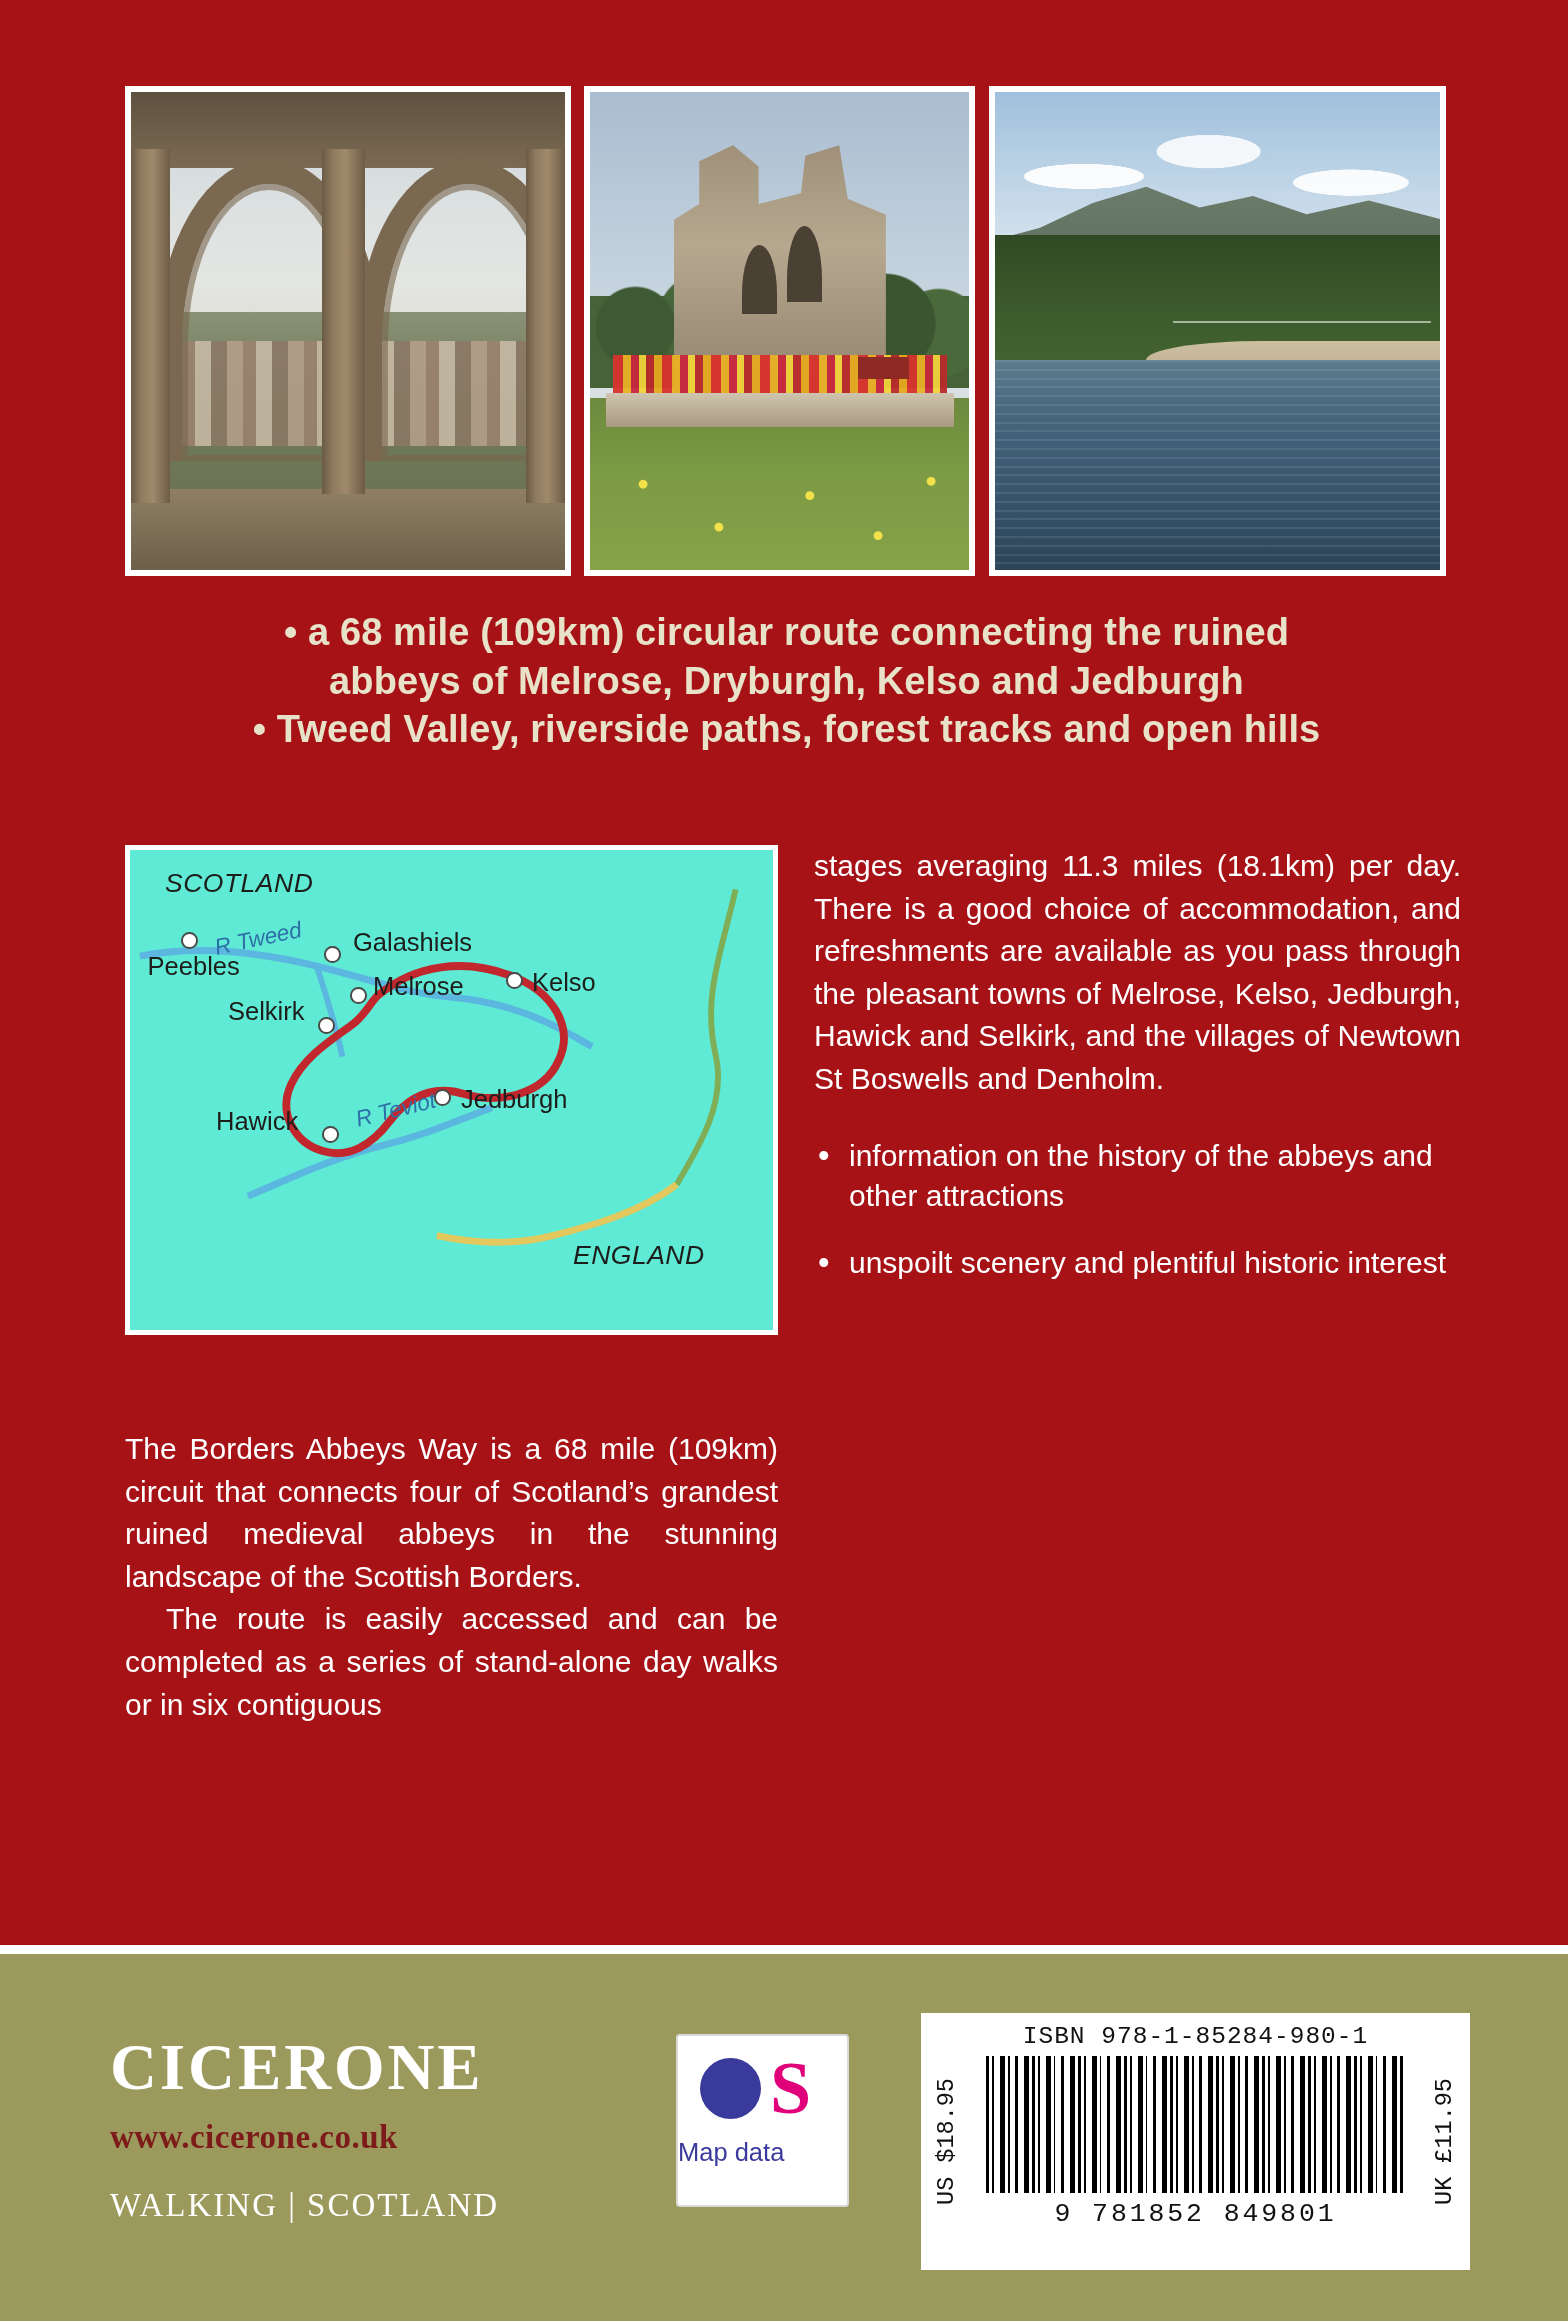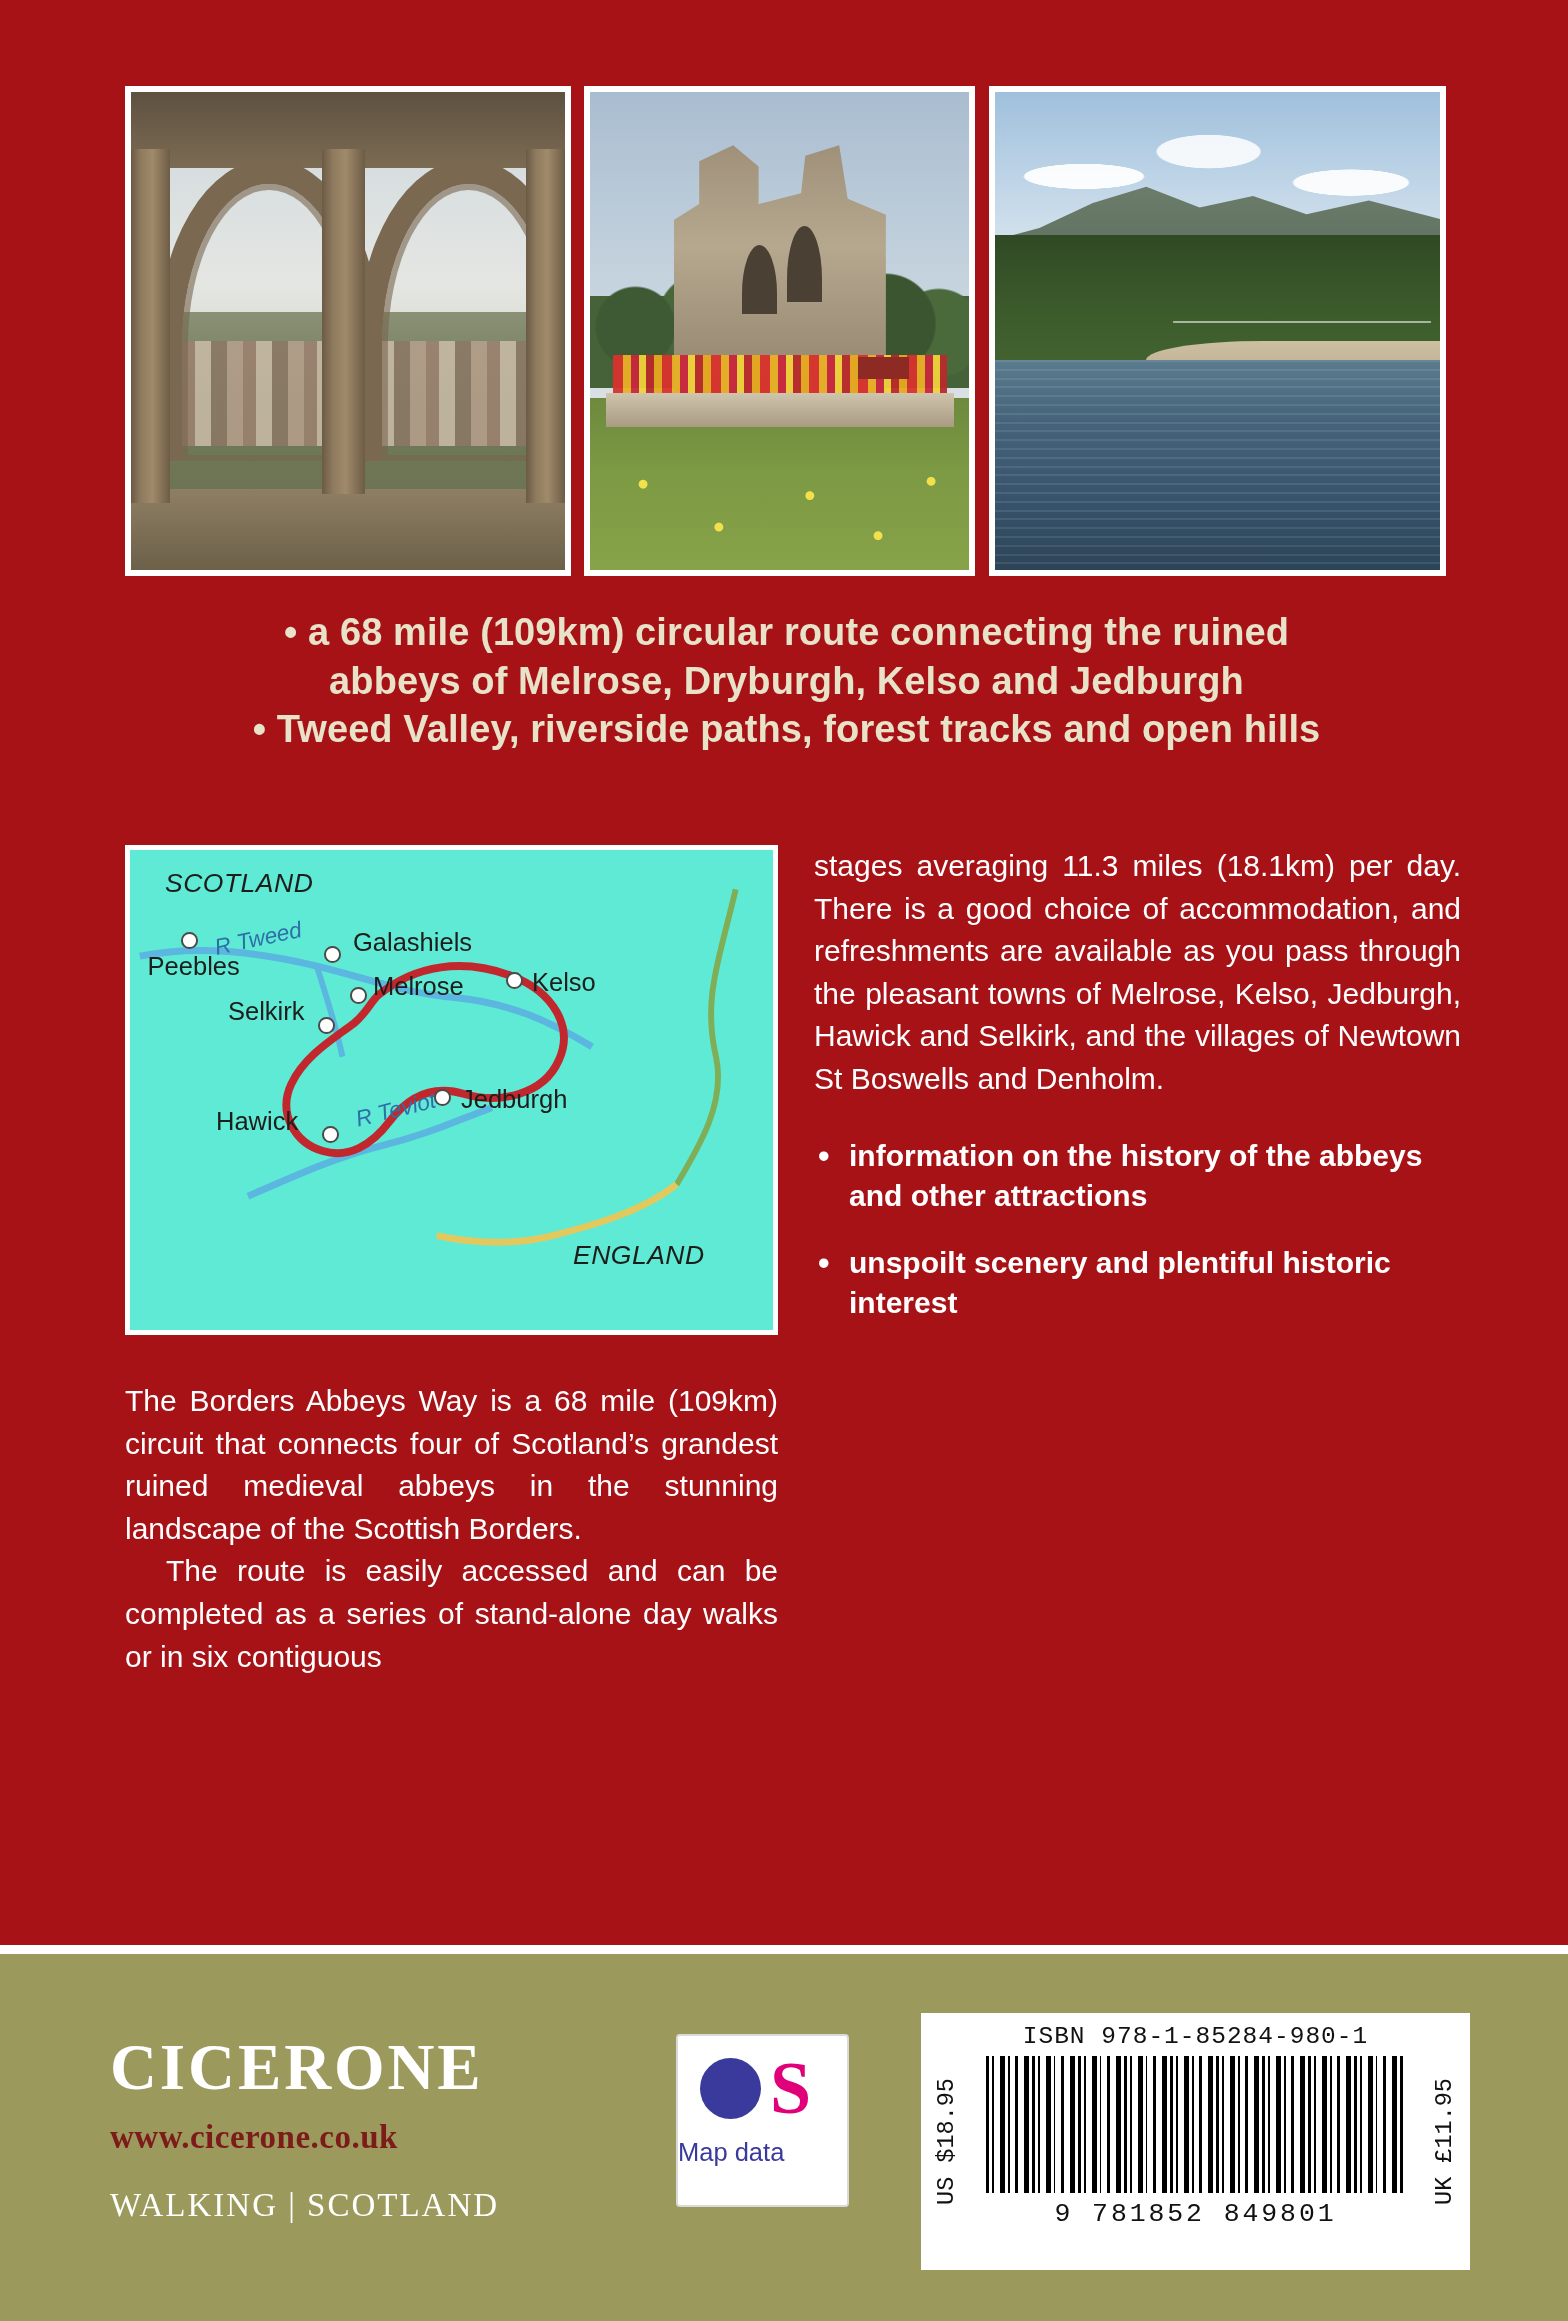--- a/index.html
+++ b/index.html
@@ -220,21 +220,21 @@
     background: #ffffff;
     border: 2.9px solid #4a4a48;
     border-radius: 50%;
     box-sizing: border-box;
   }
 
   
   .col-left {
     position: absolute;
     left: 125px;
-    top: 1380px;
+    top: 1428px;
     width: 653px;
     color: #ffffff;
     font-size: 30px;
     line-height: 1.42;
     text-align: justify;
   }
   .col-left p { margin: 0; }
   .col-left p + p { text-indent: 41px; }
 
   .col-right {
@@ -247,21 +247,20 @@
     line-height: 1.42;
   }
   .col-right .para {
     margin: 0;
     text-align: justify;
   }
   .bullet-list {
     margin: 35px 0 12px 0;
     padding: 0;
     list-style: none;
-    font-weight: bold;
   }
   .bullet-list li {
     position: relative;
     padding-left: 35px;
     margin-bottom: 25.5px;
     font-size: 30px;
     line-height: 1.36;
   }
   .bullet-list li::before {
     content: "\2022";

